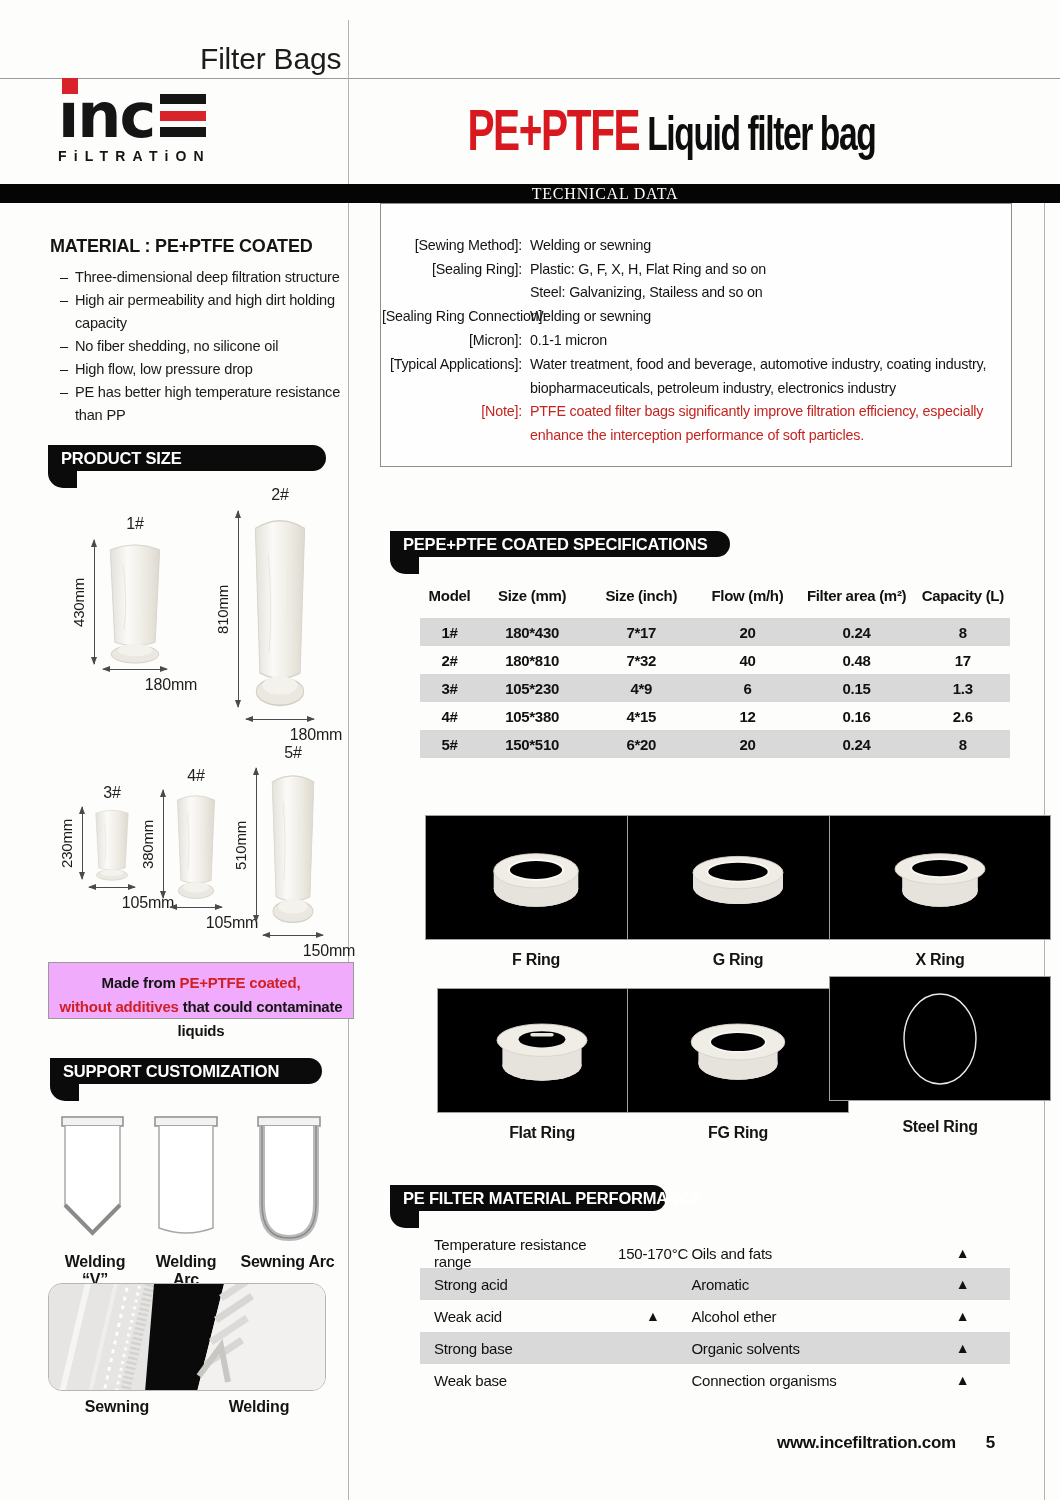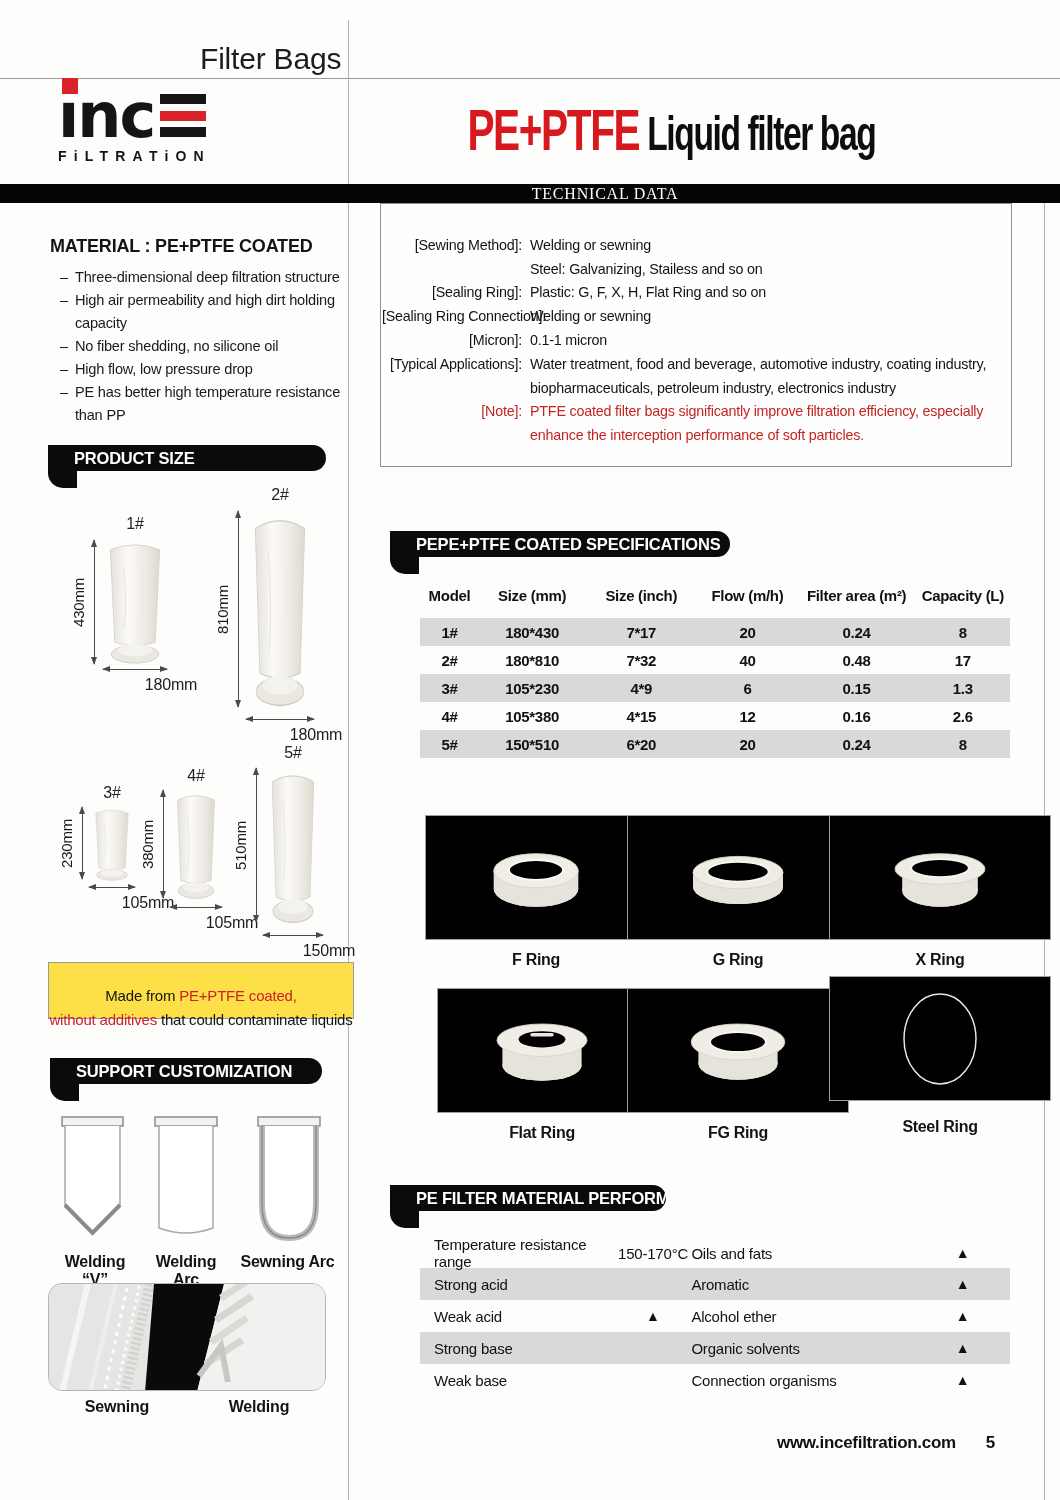--- a/index.html
+++ b/index.html
@@ -36,21 +36,21 @@
   .doc-title .blk { font-size:48px; color:#0d0d0d; }
 
   .band { left:0; top:184px; width:1060px; height:19px; background:#050505; }
   .band-label { left:380px; top:184px; width:450px; height:19px; text-align:center;
                 font-family:"Liberation Serif", serif; font-size:16px; line-height:19px;
                 color:#fff; letter-spacing:0.8px; }
 
   
   .banner { position:absolute; height:26px; background:#0b0b0b; border-radius:0 14px 14px 0;
             color:#fff; font-weight:700; font-size:16.5px; line-height:26px;
-            padding-left:26px; letter-spacing:-0.2px; white-space:nowrap; }
+            padding-left:13px; letter-spacing:-0.2px; white-space:nowrap; }
   .banner::after { content:""; position:absolute; left:0; top:100%; width:29px; height:17px;
                    background:#0b0b0b; border-radius:0 0 0 15px; }
 
   
   .material-heading { left:50px; top:236px; font-size:18px; font-weight:700; }
   .bullets { left:60px; top:266px; width:294px; font-size:14.6px; line-height:23px; color:#1a1a1a; }
   .bullet { display:flex; }
   .bullet .dash { flex:none; margin-right:7px; }
 
   .bag-id { position:absolute; text-align:center; font-size:16px; color:#222; }
@@ -63,22 +63,22 @@
   .dim-h { position:absolute; height:1px; background:#4a4a4a; }
   .dim-h::before, .dim-h::after { content:""; position:absolute; top:-3px;
       border-top:3.5px solid transparent; border-bottom:3.5px solid transparent; }
   .dim-h::before { left:-1px; border-right:8px solid #4a4a4a; }
   .dim-h::after  { right:-1px; border-left:8px solid #4a4a4a; }
   .dim-vlabel { position:absolute; writing-mode:vertical-rl; transform:rotate(180deg);
                 text-align:center; font-size:15px; color:#1c1c1c; width:20px; }
   .dim-hlabel { position:absolute; text-align:center; font-size:16px; color:#1c1c1c; width:84px;margin-left:36px; }
 
   .made-box { left:48px; top:962px; width:306px; height:57px; border:1px solid #9a9a9a;
-              background:#fde047; text-align:center; font-size:15px; font-weight:400;
-              line-height:24px; padding-top:21px; }
+              background:#f0abfc; text-align:center; font-size:15px; font-weight:700;
+              line-height:24px; padding-top:8px; }
   .made-box .red { color:#cf2026; }
 
   .cust-svg { position:absolute; }
   .cust-label { position:absolute; top:1253px; font-size:16px; font-weight:700; text-align:center; }
   .seam-photo { left:48px; top:1283px; width:278px; height:108px; border-radius:14px;
                 overflow:hidden; border:1px solid #b5b5b5; background:#e9e8e6; }
   .photo-label { position:absolute; top:1398px; width:90px; text-align:center;
                  font-size:16px; font-weight:700; }
 
   
@@ -156,26 +156,26 @@
   <div class="abs band"></div>
   <div class="abs band-label">TECHNICAL DATA</div>
 
   <div class="abs tech-box"></div>
   <div class="abs tech-lines">
     <div class="tech-line">
         <span class="tech-label">[Sewing Method]:</span>
         <span class="tech-text">Welding or sewning</span>
       </div>
     <div class="tech-line">
+        <span class="tech-label">[Sealing Ring]:</span>
+        <span class="tech-text">Plastic: G, F, X, H, Flat Ring and so on</span>
+      </div>
+    <div class="tech-line">
         <span class="tech-label"></span>
         <span class="tech-text">Steel: Galvanizing, Stailess and so on</span>
-      </div>
-    <div class="tech-line">
-        <span class="tech-label">[Sealing Ring]:</span>
-        <span class="tech-text">Plastic: G, F, X, H, Flat Ring and so on</span>
       </div>
     <div class="tech-line">
         <span class="tech-label">[Sealing Ring Connection]:</span>
         <span class="tech-text">Welding or sewning</span>
       </div>
     <div class="tech-line">
         <span class="tech-label">[Micron]:</span>
         <span class="tech-text">0.1-1 micron</span>
       </div>
     <div class="tech-line">

